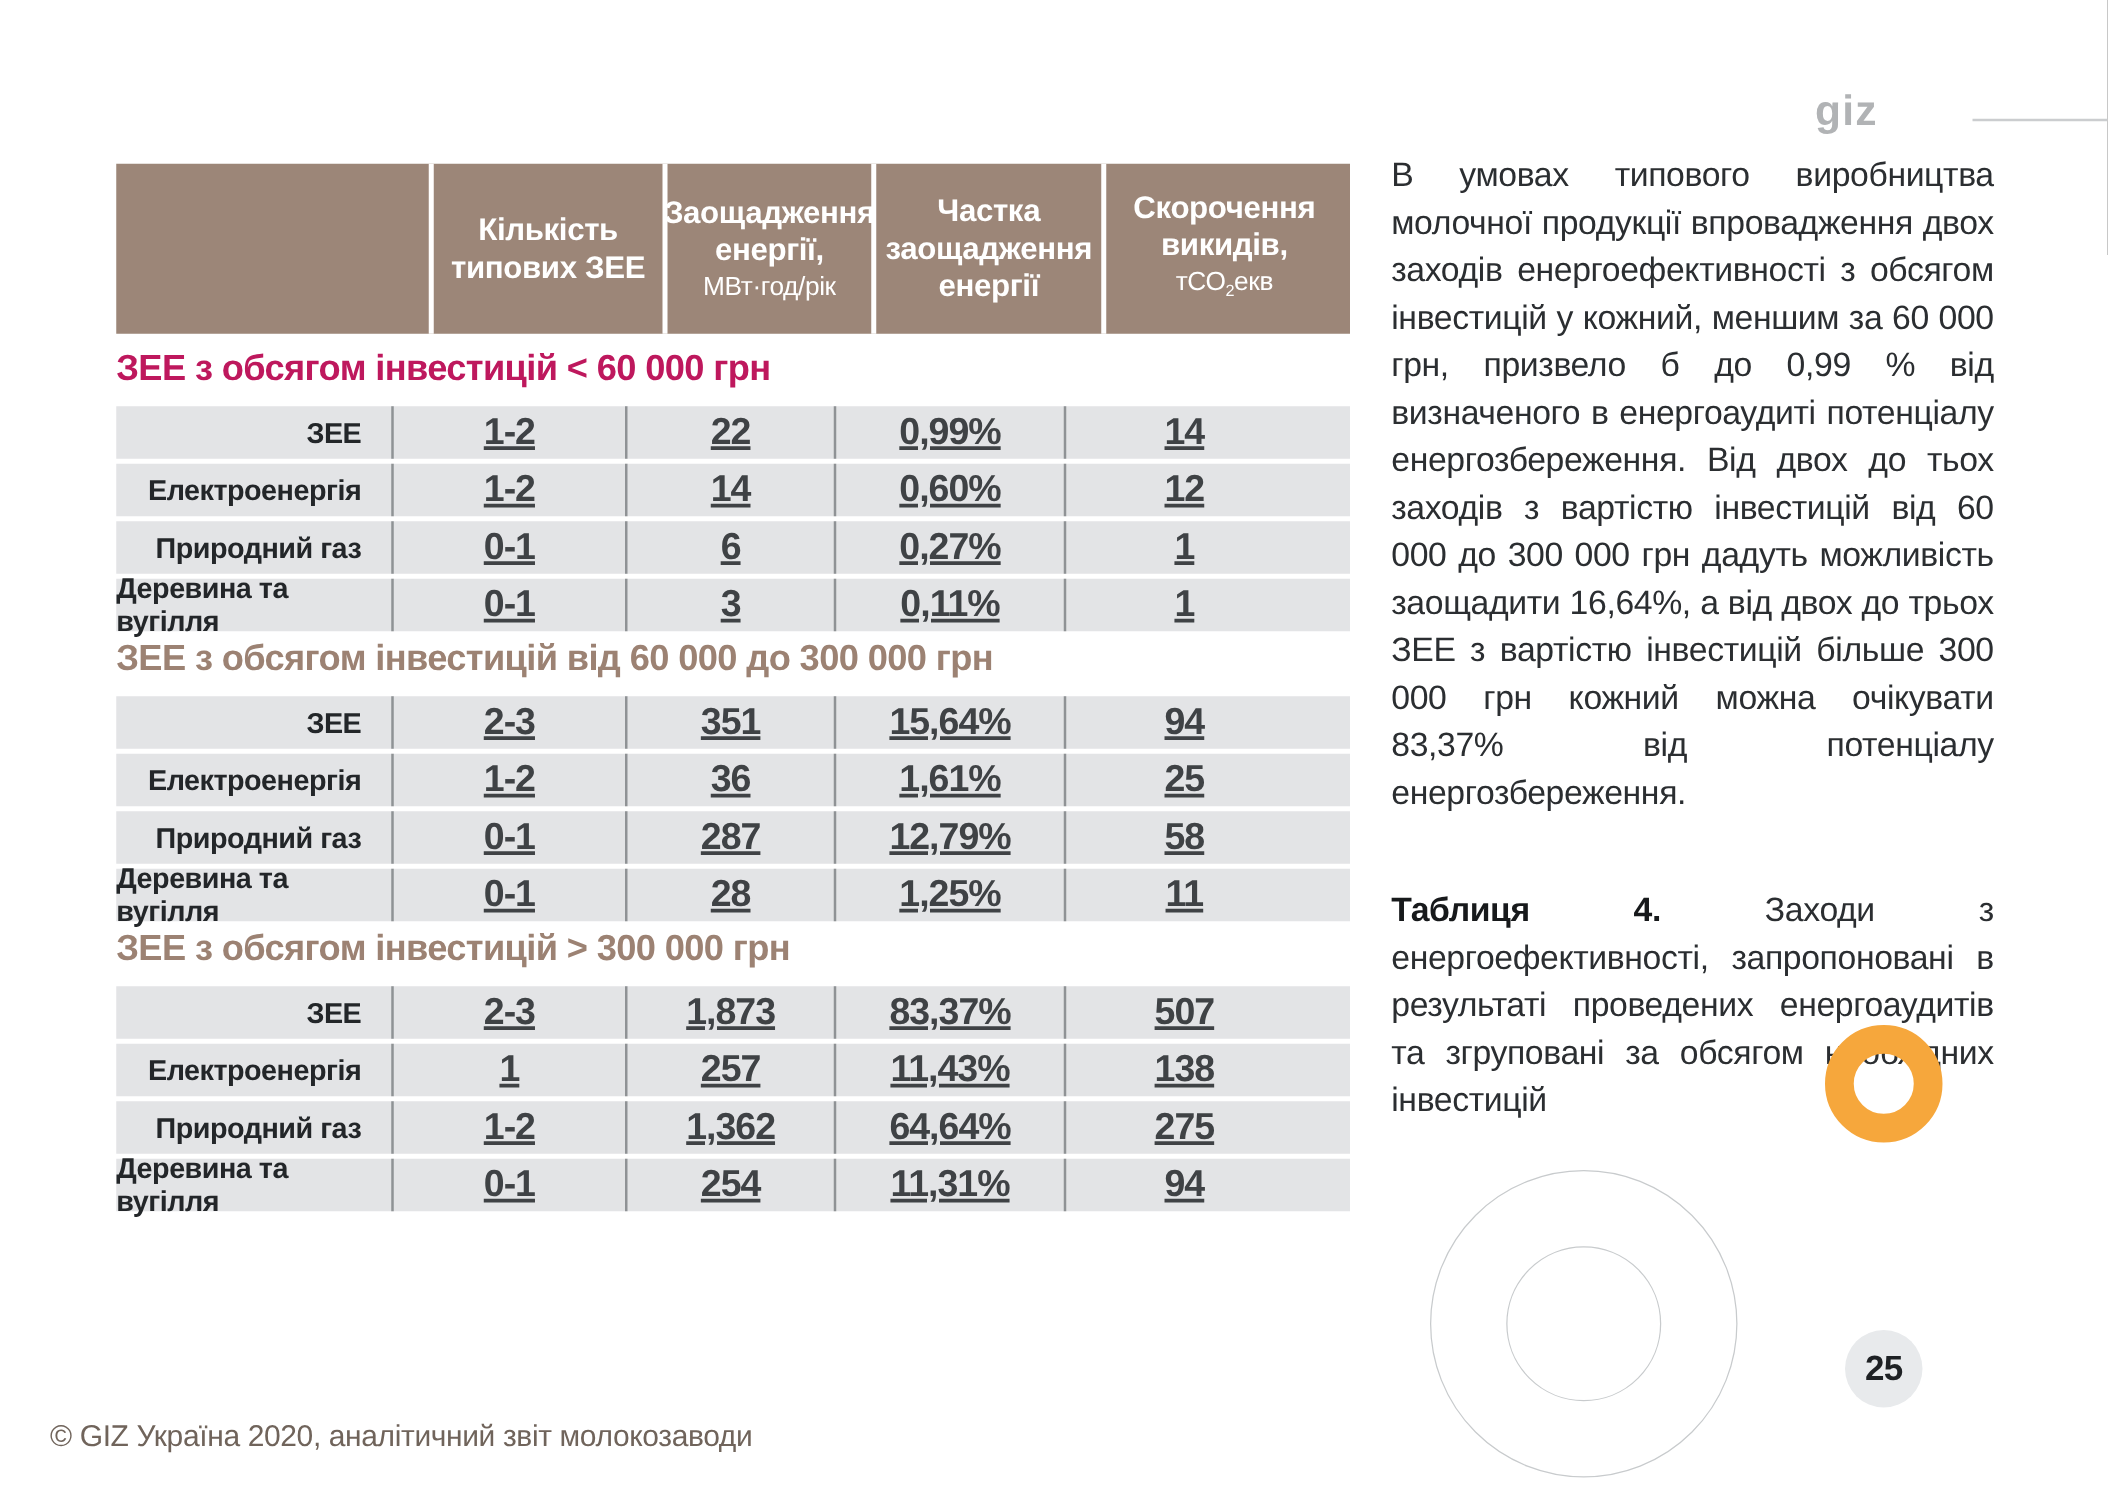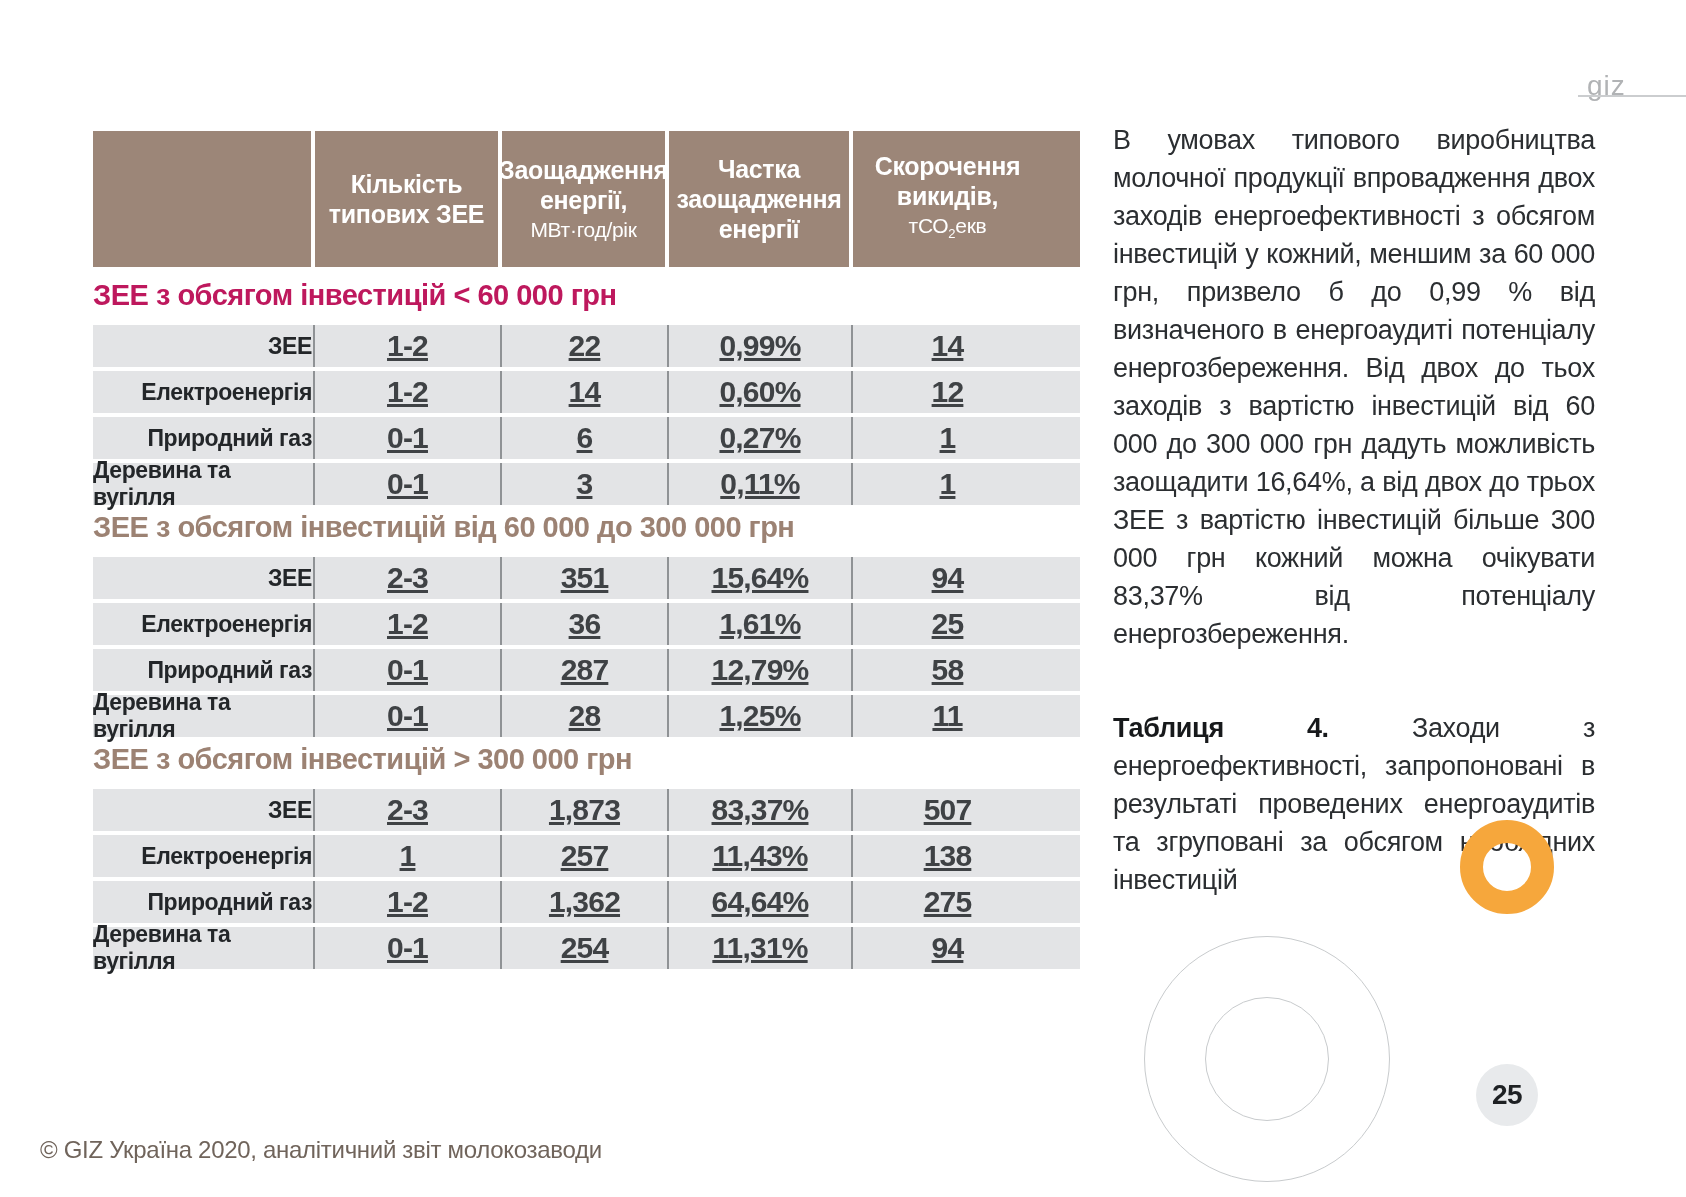--- a/index.html
+++ b/index.html
@@ -5,42 +5,42 @@
   html,body{margin:0;padding:0;background:#9e9e9e;}
   .page{
     position:relative;
     width:1686px;height:1197px;
     background:#ffffff;
     overflow:hidden;
     font-family:"Liberation Sans", sans-serif;
     color:#2b2e31;
   }
   
-  .giz{position:absolute;top:70px;left:1587px;font-size:28px;font-weight:normal;color:#b1b3b5;letter-spacing:1px;}
+  .giz{position:absolute;top:70px;left:1452px;font-size:34px;font-weight:bold;color:#b1b3b5;letter-spacing:1px;}
   .giz-line{position:absolute;top:95px;left:1578px;width:108px;height:2px;background:#cbcdcf;}
 
   
   .table-wrap{position:absolute;left:93px;top:131px;width:987px;}
   .thead{display:flex;background:#9c8678;height:136px;}
   .th{box-sizing:border-box;display:flex;flex-direction:column;justify-content:center;align-items:center;
       color:#ffffff;text-align:center;font-weight:bold;font-size:25px;line-height:30px;letter-spacing:-0.3px;}
   .th:not(:last-child){border-right:4px solid #ffffff;}
   .th .unit{font-weight:normal;font-size:21px;line-height:26px;margin-top:2px;}
   .th .unit sub{font-size:13px;}
   .c0{width:222px;} .c1{width:187px;} .c2{width:167px;} .c3{width:184px;} .c4{width:189px;}
 
   .section-title{font-size:29px;font-weight:bold;color:#9c8273;letter-spacing:-0.5px;
       margin:0;padding:0;height:36px;line-height:36px;}
   .st-1{margin-top:10px;}
   .st-n{}
   .rows{margin-top:12px;}
   .row{display:flex;background:#e3e4e6;height:42px;margin-bottom:4px;}
   .cell{box-sizing:border-box;display:flex;align-items:center;justify-content:center;}
   .cell:not(:last-child){border-right:2px solid #8f9295;}
-  .cell.label{justify-content:flex-end;padding-right:1px;font-size:23px;font-weight:bold;color:#232629;letter-spacing:-0.4px;}
+  .cell.label{justify-content:flex-end;padding-right:24px;font-size:23px;font-weight:bold;color:#232629;letter-spacing:-0.4px;}
   .cell.val{font-size:30px;font-weight:bold;color:#3f4245;letter-spacing:-0.8px;text-decoration:underline;}
 
   
   .article{position:absolute;left:1113px;top:121px;width:482px;}
   .paragraph{font-size:27px;line-height:38px;text-align:justify;color:#2b2e31;letter-spacing:-0.3px;}
   .caption{margin-top:56px;font-size:27px;line-height:38px;text-align:justify;color:#2b2e31;letter-spacing:-0.3px;}
   .caption .cap-label{font-weight:bold;color:#17191b;}
 
   
   .donut-orange{position:absolute;left:1460px;top:820px;width:94px;height:94px;
@@ -58,21 +58,21 @@
 </style>
 </head>
 <body>
 
 <div class="page">
 
   <div class="giz">giz</div>
   <div class="giz-line"></div>
 
   <div class="table-wrap">
-    <div class="thead" id="table-header" style="background: rgb(156, 134, 120);">
+    <div class="thead" id="table-header" style="background: rgb(156, 134, 120); padding-left: 32px;">
         <div class="th c0">
           <div></div>
         </div>
         <div class="th c1">
           <div>Кількість типових ЗЕЕ</div>
         </div>
         <div class="th c2">
           <div>Заощадження енергії,</div>
           <div class="unit">МВт·год/рік</div>
         </div>

